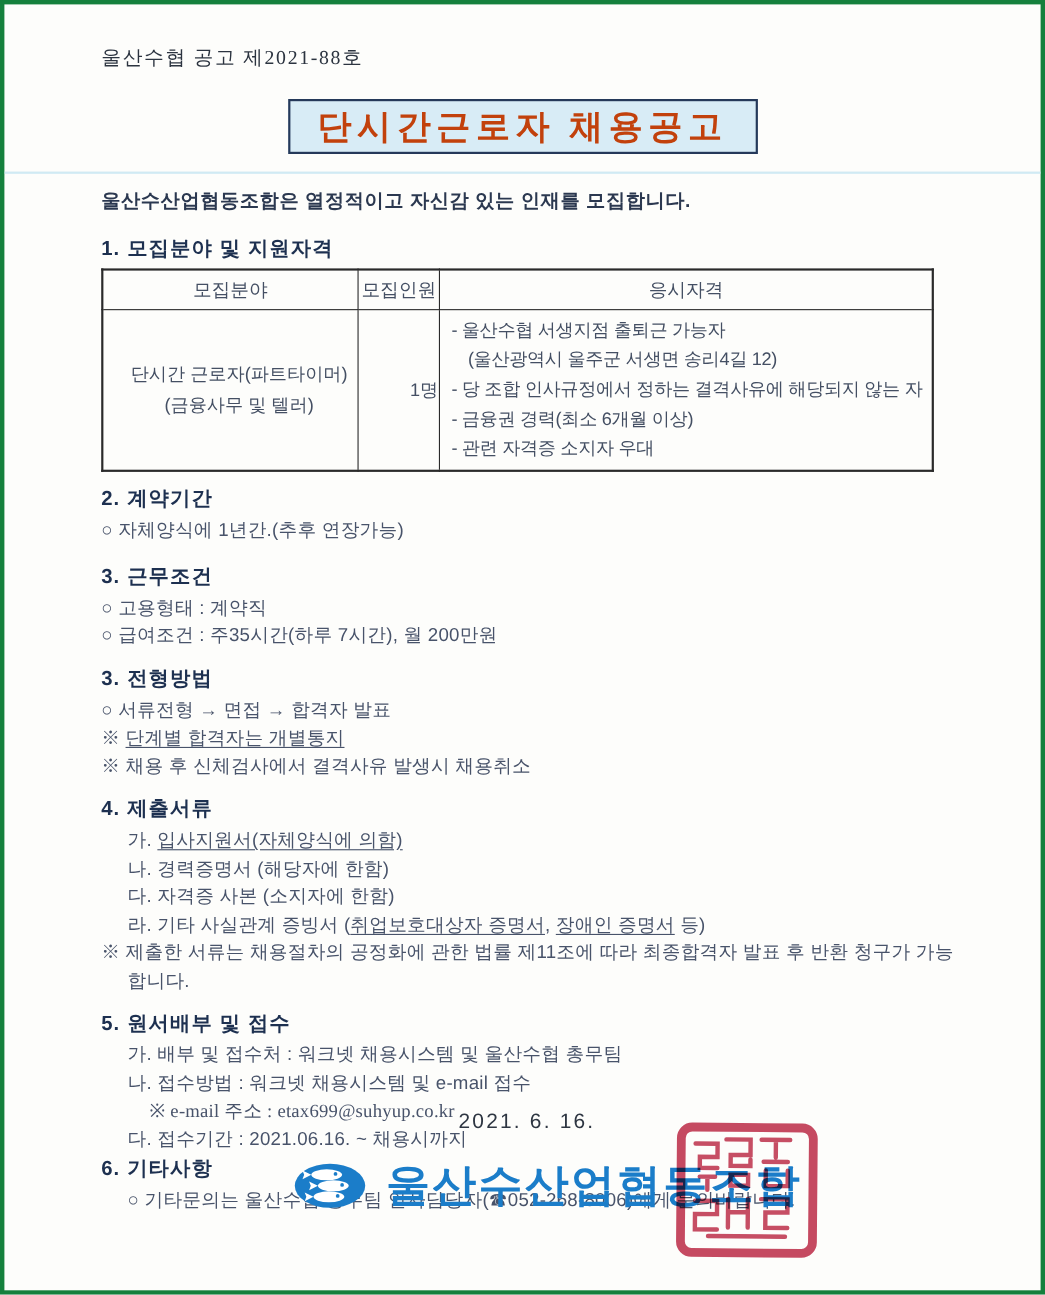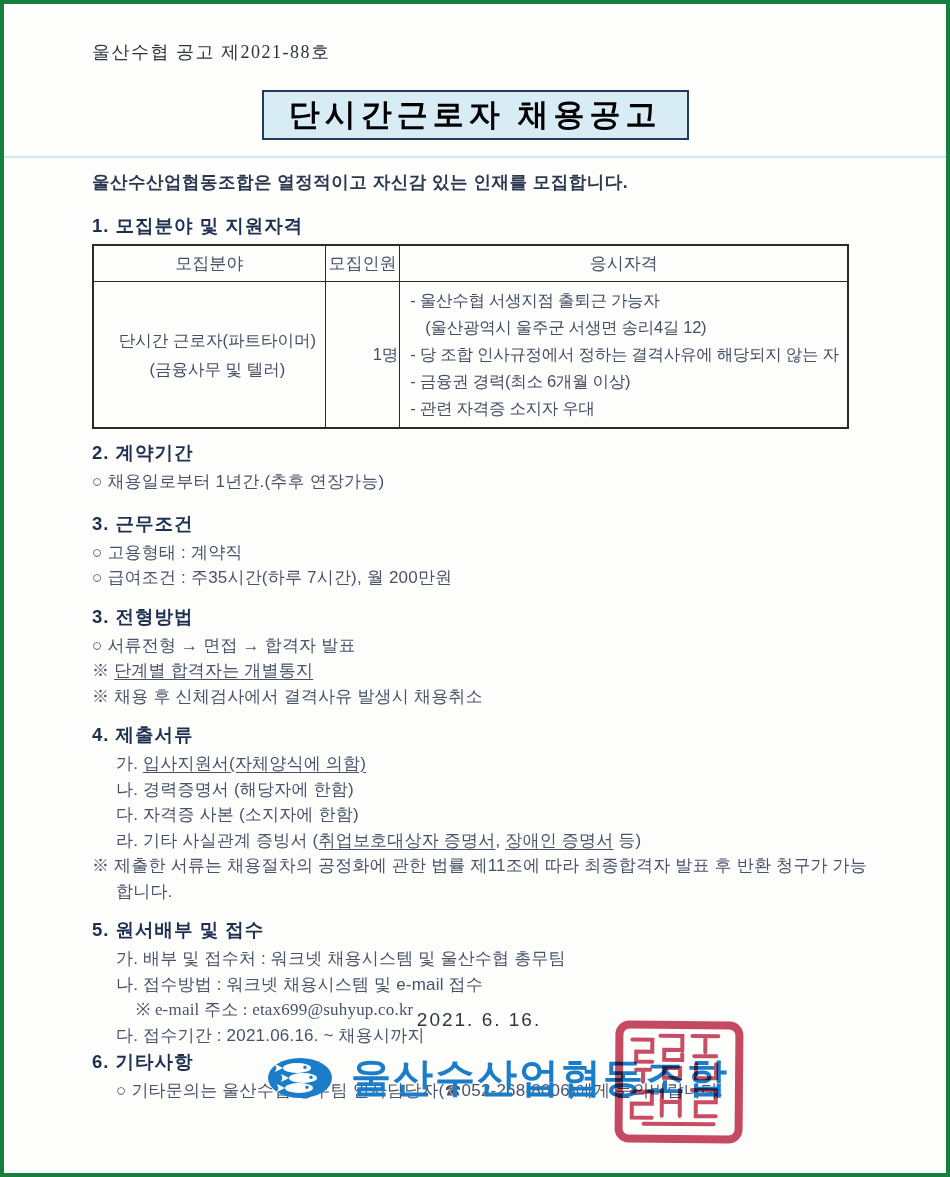--- a/index.html
+++ b/index.html
@@ -22,21 +22,21 @@
     font-size:18px;color:#2c3440;letter-spacing:1.5px;
   }
   
   .title-box{
     margin:26px auto 0;
     width:423px;height:46px;
     background:#d8ecf6;
     border:2px solid #25395a;
     display:flex;align-items:center;justify-content:center;
     font-family:"Liberation Serif",serif;
-    font-weight:bold;font-size:31px;color:#000000;
+    font-weight:bold;font-size:31px;color:#c2410c;
     letter-spacing:5px;
   }
   
   .scan-line{
     position:absolute;left:0;top:152px;width:950px;height:2px;
     background:#c4e5f1;opacity:.8;
   }
   .intro{
     margin:30px 0 0 88px;
     font-weight:bold;font-size:17.5px;color:#2b3850;
@@ -123,21 +123,21 @@
         <div class="indent">(울산광역시 울주군 서생면 송리4길 12)</div>
         <div>- 당 조합 인사규정에서 정하는 결격사유에 해당되지 않는 자</div>
         <div>- 금융권 경력(최소 6개월 이상)</div>
         <div>- 관련 자격증 소지자 우대</div>
       </td>
     </tr>
   </tbody>
     </table>
 
   <div class="sec-h nowrap" style="margin-top:12px;">2. 계약기간</div>
-  <div class="line nowrap">○ 채용일로부터 1년간.(추후 연장가능)</div>
+  <div class="line nowrap">○ 자체양식에 1년간.(추후 연장가능)</div>
 
   <div class="sec-h nowrap" style="margin-top:17px;">3. 근무조건</div>
   <div class="line nowrap">○ 고용형태 : 계약직</div>
   <div class="line nowrap">○ 급여조건 : 주35시간(하루 7시간), 월 200만원</div>
 
   <div class="sec-h nowrap">3. 전형방법</div>
   <div class="line nowrap">○ 서류전형 → 면접 → 합격자 발표</div>
   <div class="line nowrap"><span>※ </span><span class="u">단계별 합격자는 개별통지</span></div>
   <div class="line nowrap">※ 채용 후 신체검사에서 결격사유 발생시 채용취소</div>
 

